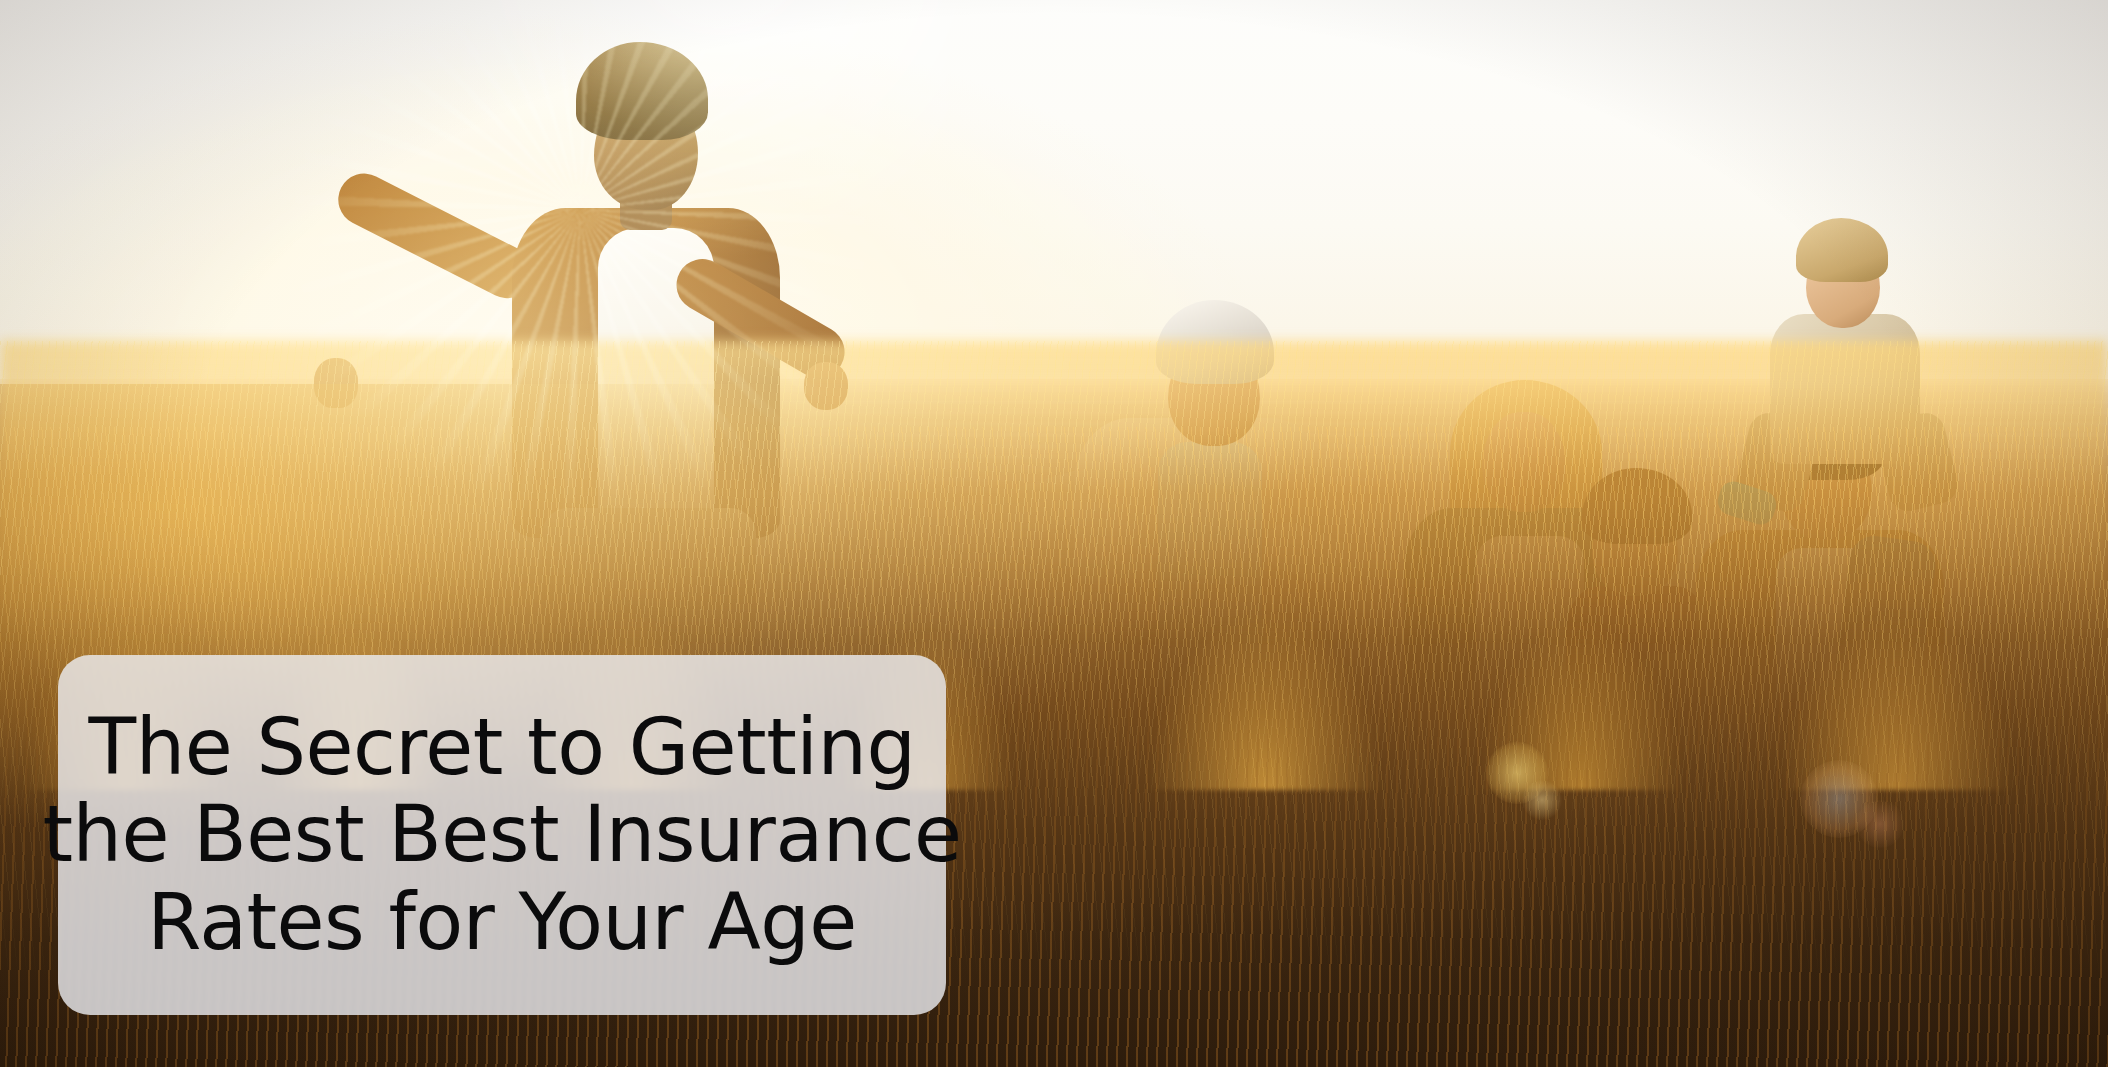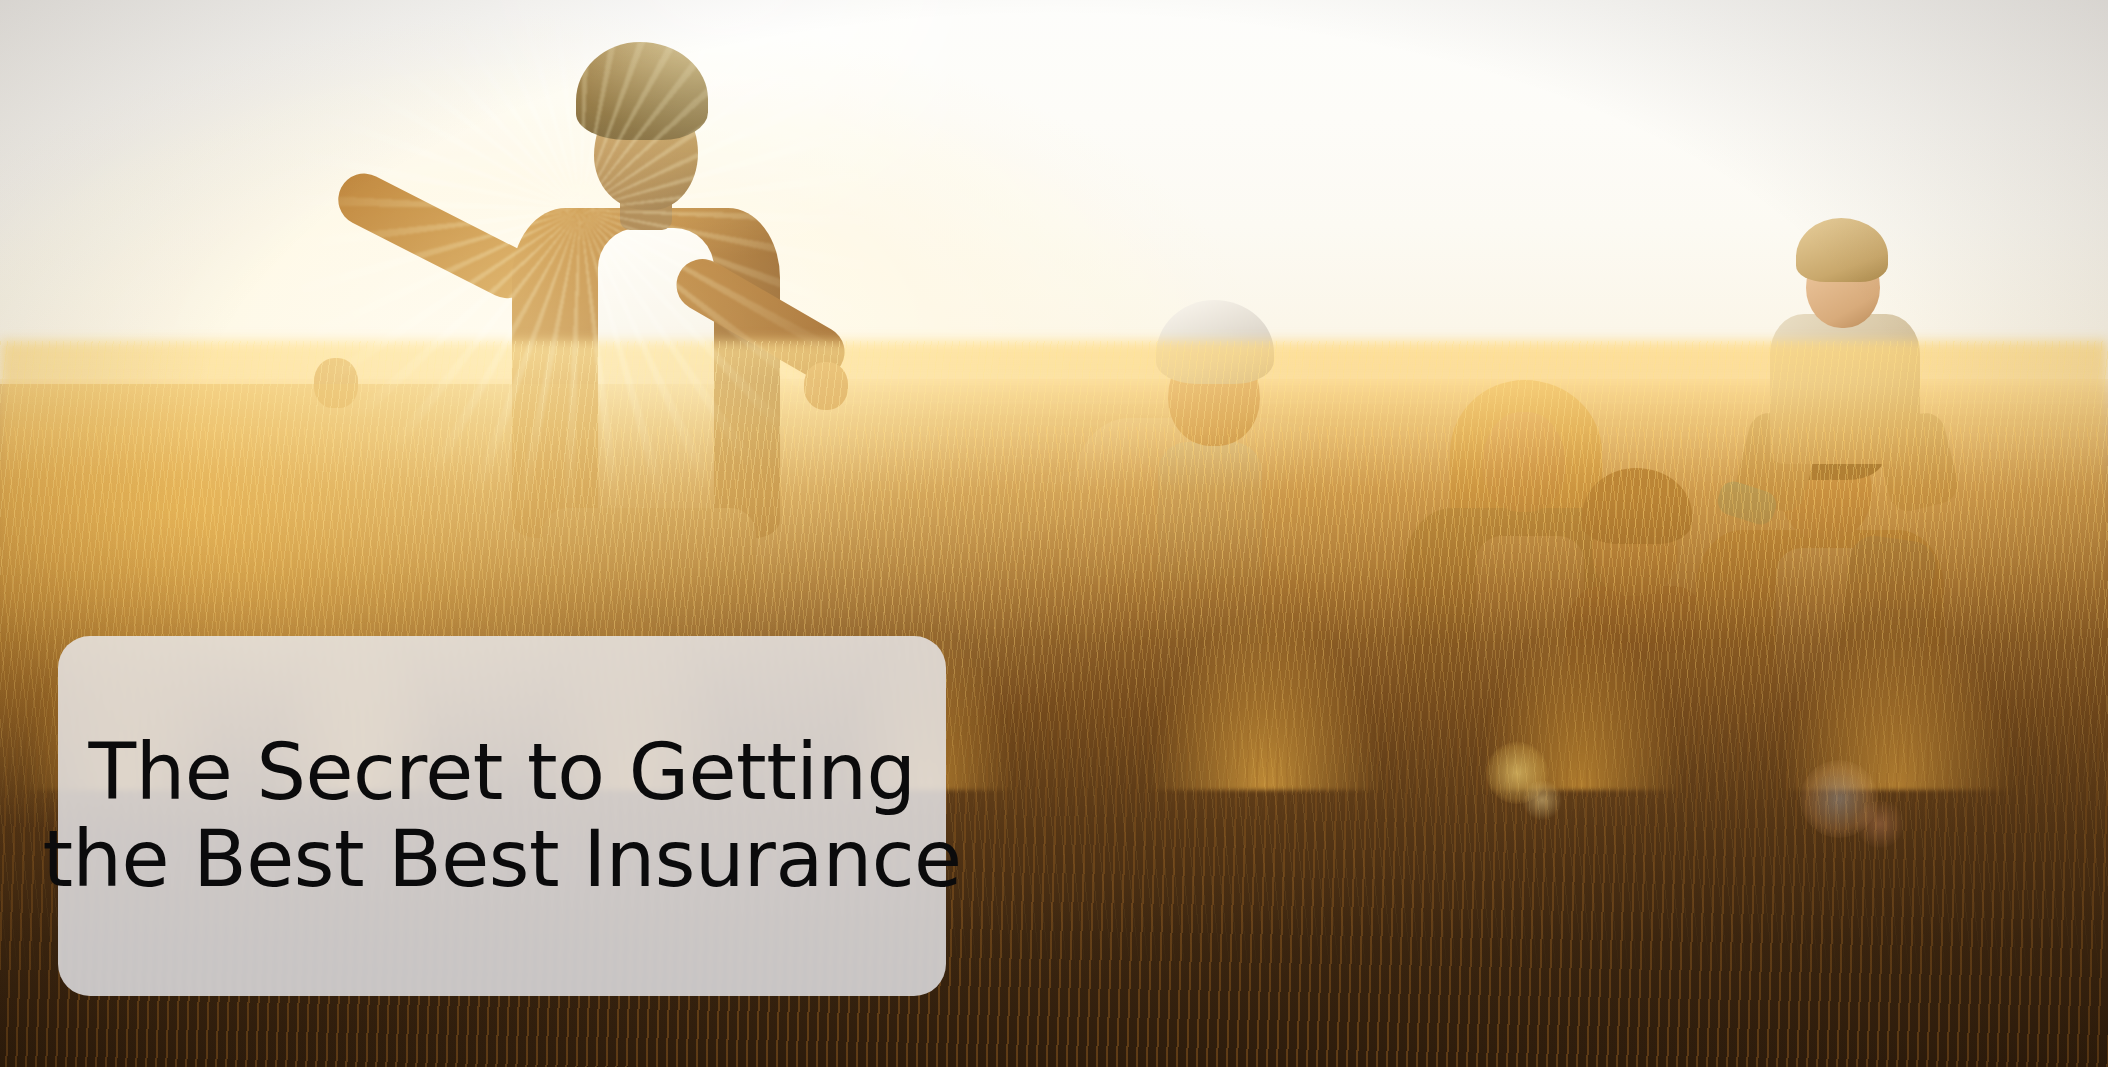--- a/index.html
+++ b/index.html
@@ -317,21 +317,21 @@
     mix-blend-mode:screen;
   }
   .vignette{
     position:absolute; inset:0; pointer-events:none;
     background:radial-gradient(ellipse 78% 78% at 50% 42%, rgba(0,0,0,0) 52%, rgba(40,22,6,.20) 88%, rgba(34,18,4,.34) 100%);
   }
 
   
   #headline-card{
     position:absolute;
-    left:58px; top:636px;
+    left:58px; top:655px;
     width:888px; height:360px;
     border-radius:32px;
     background:rgba(236,238,242,.80);
     backdrop-filter:blur(2px);
     -webkit-backdrop-filter:blur(2px);
     display:flex; flex-direction:column;
     align-items:center; justify-content:center;
     padding:22px 30px;
   }
   #headline-card .line{
@@ -435,15 +435,16 @@
     <div class="flare flare-b"></div>
     <div class="flare flare-c"></div>
     <div class="flare flare-d"></div>
     <div class="warm-wash"></div>
     <div class="vignette"></div>
   </div>
 
   <div id="headline-card">
     <span class="line">The Secret to Getting</span>
     <span class="line">the Best Best Insurance</span>
+    <span class="line">Rates for Your Age</span>
   </div>
 
 </div>
 
 </body></html>

